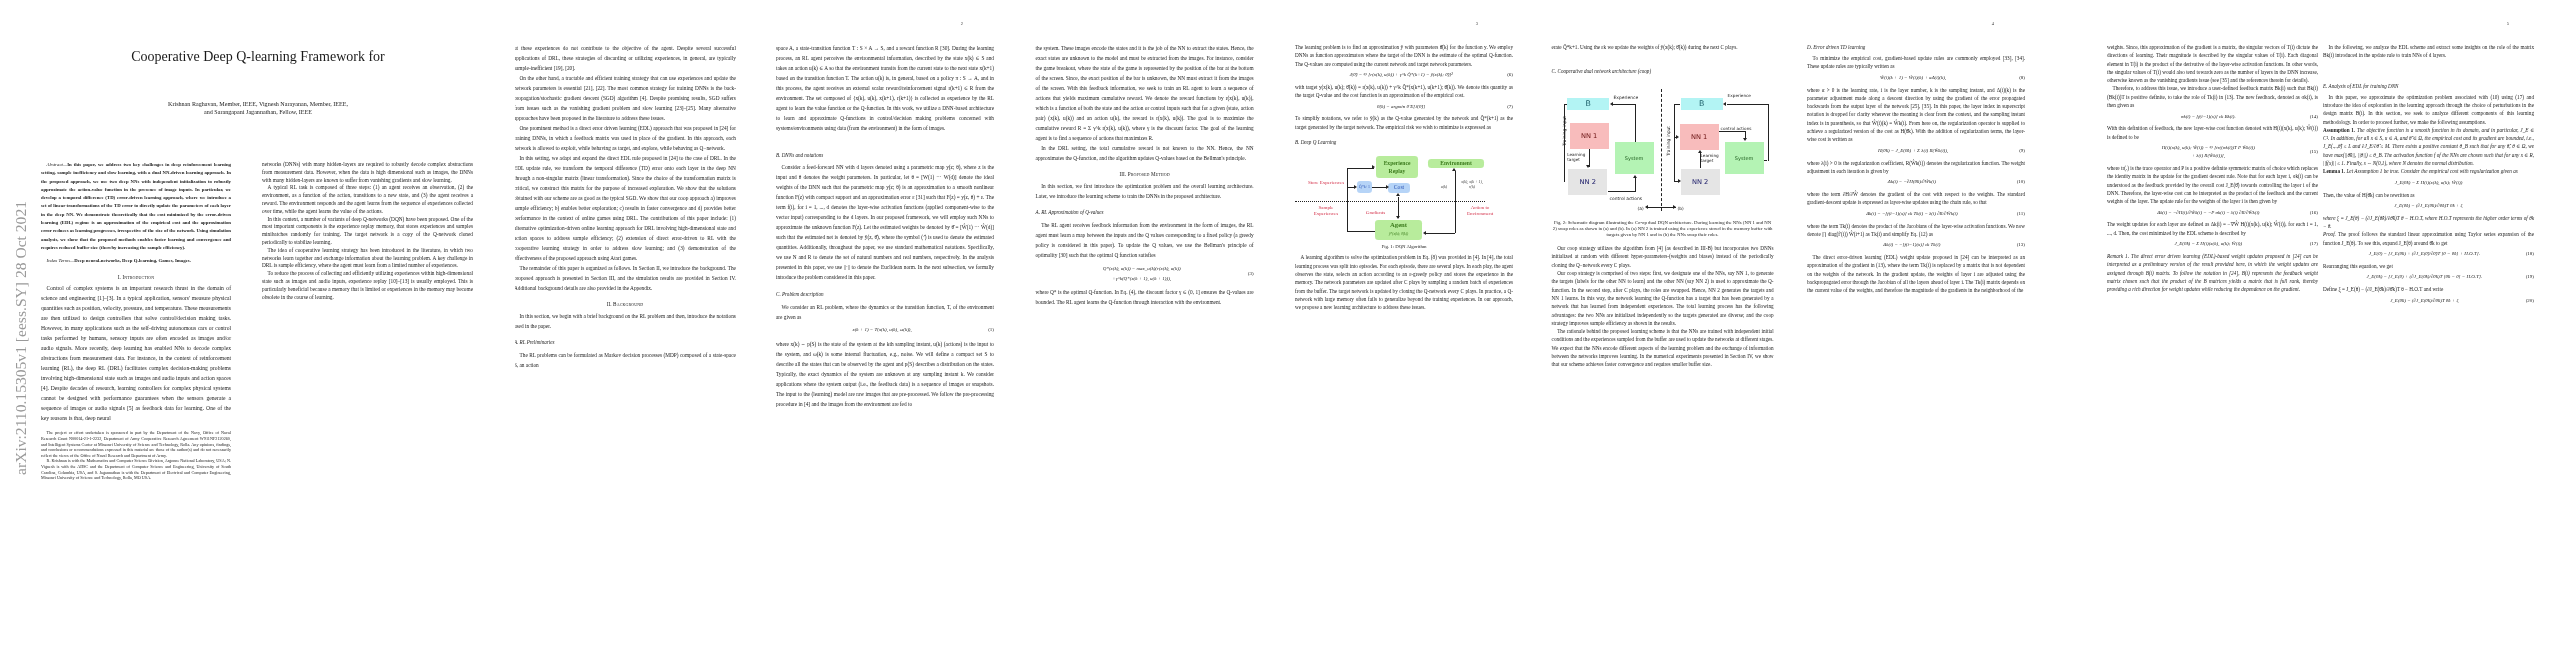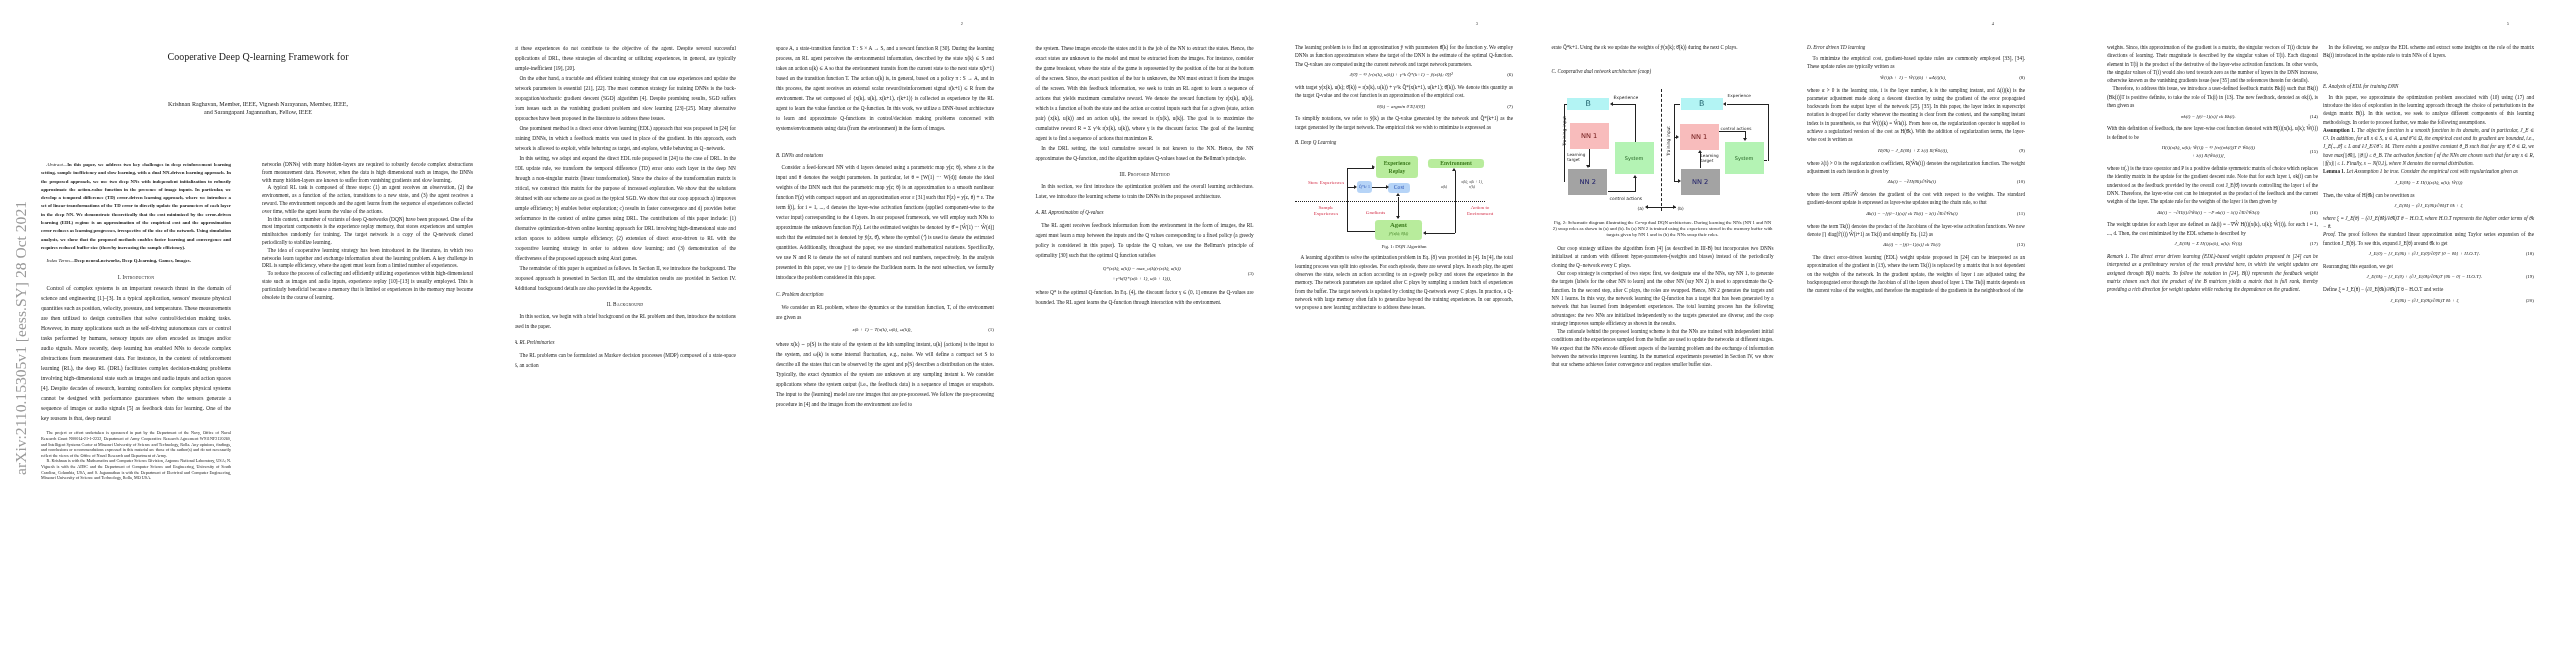--- a/index.html
+++ b/index.html
@@ -8,21 +8,21 @@
   .page { position:absolute; top:0; width:515px; height:667px; background:#fff; overflow:hidden; }
   .pnum { position:absolute; top:21px; right:67px; font-size:4.4px; color:#333; }
   .col { position:absolute; width:190px; font-size:4.8px; line-height:6.4px; text-align:justify; hyphens:auto; }
   .col p { margin:0 0 0 0; text-indent:5.6px; }
   .col p.noind { text-indent:0; }
   .sec { text-align:center; font-variant:small-caps; font-size:5.2px; margin:5.6px 0 2.2px; letter-spacing:0.1px; }
   .sub { font-style:italic; font-size:5.1px; margin:6.7px 0 2.8px; }
   .eq { display:flex; justify-content:space-between; align-items:center; margin:3.3px 0; font-style:italic; font-size:5px; }
   .eq .body { flex:1; text-align:center; }
   .eq .num { font-style:normal; }
-  .title { position:absolute; top:49px; left:33px; width:450px; text-align:center; font-size:10px; line-height:16.7px; }
+  .title { position:absolute; top:49px; left:33px; width:450px; text-align:center; font-size:14px; line-height:16.7px; }
   .authors { position:absolute; top:100px; left:33px; width:450px; text-align:center; font-size:6.1px; line-height:8.3px; }
   .abstract { font-weight:bold; font-size:4.8px; line-height:8.3px; }
   .abstract i, .abstract em { font-weight:normal; }
   .footnote { font-size:4.2px; line-height:5.6px; text-align:justify; }
   .footnote p { margin:0; text-indent:5.6px; }
   .arxiv { position:absolute; left:12.2px; top:142px; width:20px; height:333px; }
   .arxiv span { position:absolute; left:0; top:0; transform-origin:0 0; transform:translate(0,333px) rotate(-90deg);
                 white-space:nowrap; font-size:15.6px; color:#9a9a9a; font-family:"Liberation Serif", serif; width:333px; display:block; }
   .fig-caption { text-align:center; font-size:4.8px; line-height:6.1px; margin:3.3px 0; }
   .thm { margin:3.3px 0; }
@@ -35,21 +35,21 @@
   .fig1 .blue { background:#b6d4f7; color:#2b53b4; font-weight:normal; }
   .fig1 .red { position:absolute; color:#d32f48; font-size:5px; text-align:center; line-height:6.7px; }
   .fig1 .ln { position:absolute; background:#222; }
   .fig1 .dot { position:absolute; left:0; right:0; border-top:0.6px dotted #222; }
   .fig1 .lab { position:absolute; font-style:italic; font-size:3.9px; color:#333; text-align:center; line-height:5px; }
   
   .fig2 { position:relative; width:190px; height:139px; margin:2.2px 0; font-family:"DejaVu Sans", sans-serif; }
   .fig2 .b { position:absolute; display:flex; align-items:center; justify-content:center; font-size:6.7px; }
   .fig2 .bb { background:#b3f4f4; color:#1d5f6a; font-size:7.8px; }
   .fig2 .nn1 { background:#f8bcbc; color:#6a1212; }
-  .fig2 .nn2 { background:#a3a3a3; color:#151565; }
+  .fig2 .nn2 { background:#e5e5e5; color:#151565; }
   .fig2 .sys { background:#b4f3b4; color:#1c5c1c; font-size:5px; }
   .fig2 .t { position:absolute; font-size:4.4px; color:#222; white-space:nowrap; }
   .fig2 .ln { position:absolute; background:#222; }
   .fig2 .vdash { position:absolute; border-left:0.6px dashed #222; }
   .tri-r, .tri-l, .tri-d, .tri-u { position:absolute; width:0; height:0; }
   .tri-r { border-top:2.2px solid transparent; border-bottom:2.2px solid transparent; border-left:3.9px solid #222; }
   .tri-l { border-top:2.2px solid transparent; border-bottom:2.2px solid transparent; border-right:3.9px solid #222; }
   .tri-d { border-left:2.2px solid transparent; border-right:2.2px solid transparent; border-top:3.9px solid #222; }
   .tri-u { border-left:2.2px solid transparent; border-right:2.2px solid transparent; border-bottom:3.9px solid #222; }
 </style>

